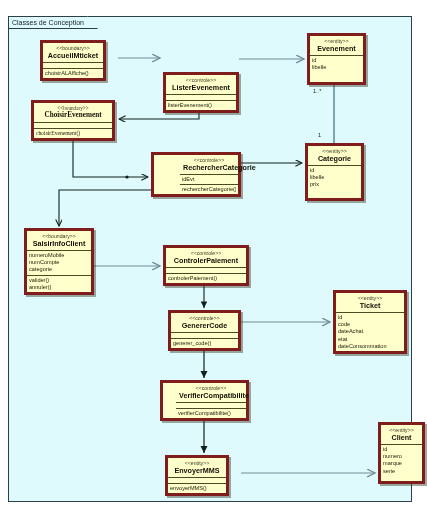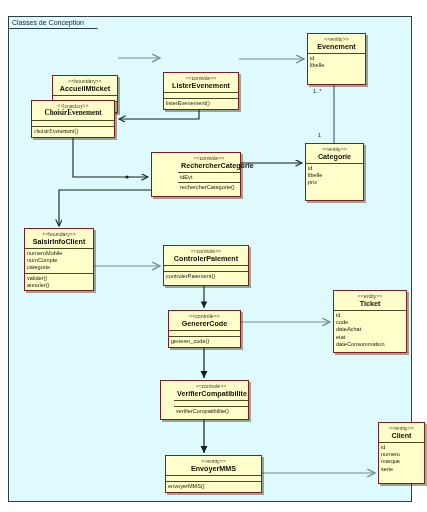--- a/index.html
+++ b/index.html
@@ -13,21 +13,21 @@
         background:#dffafc;border:1px solid #2b3e4a;border-bottom:1px solid #2b3e4a;
         box-sizing:border-box;padding:0 12px 0 3px;font-size:7px;line-height:12px;
         color:#102027;white-space:nowrap;
         clip-path:polygon(0 0,88% 0,100% 100%,0 100%);}
   #frame-tab span{display:block;}
 
   
   #links{position:absolute;left:0;top:0;width:427px;height:512px;}
 
   
-  .cls{position:absolute;background:#ffffcc;border:1px solid #7f1d1d;
+  .cls{position:absolute;background:#ffffcc;border:3px solid #7f1d1d;
        box-sizing:border-box;box-shadow:2px 2px 0 rgba(60,60,40,.45);}
   .cls .hdr{padding:2px 3px 2px 3px;text-align:center;}
   .cls .stereo{font-size:5.2px;line-height:6px;color:#3a3a22;white-space:nowrap;}
   .cls .cname{font-size:7.2px;line-height:9px;font-weight:bold;color:#101005;white-space:nowrap;}
   .cls .sect{border-top:1px solid #4a4a20;padding:1px 2px;}
   .cls .sect.empty{height:5px;padding:0;}
   .cls .feat{font-size:5.6px;line-height:7.2px;color:#22220c;white-space:nowrap;
              overflow:hidden;text-overflow:clip;}
   .mult{position:absolute;font-size:5.6px;color:#102027;white-space:nowrap;}
 </style>
@@ -76,21 +76,21 @@
     <line x1="241" y1="322" x2="330" y2="322" stroke="#94b1b9" stroke-width="1.3" marker-end="url(#ahOpen)"></line>
 
     <line x1="204" y1="348" x2="204" y2="378" stroke="#10201a" stroke-width="1.2" marker-end="url(#ahSolid)"></line>
 
     <line x1="204" y1="420" x2="204" y2="453" stroke="#10201a" stroke-width="1.2" marker-end="url(#ahSolid)"></line>
 
     <line x1="241" y1="473" x2="375" y2="473" stroke="#94b1b9" stroke-width="1.3" marker-end="url(#ahOpen)"></line>
   </svg>
 
   <div id="classes">
-      <div class="cls" style="left: 52px; top: 40px; width: 66px; min-height: 38px; margin-top: 35px;">
+      <div class="cls" style="left: 40px; top: 40px; width: 66px; min-height: 38px;">
         <div class="hdr">
           <div class="stereo">&lt;&lt;boundary&gt;&gt;</div>
           <div class="cname">AccueilMticket</div>
         </div>
         <div class="sect empty"></div>
         <div class="sect">
           <div class="feat">choisirALAffiche()</div>
         </div>
       </div>
       <div class="cls" style="left: 163px; top: 40px; width: 76px; min-height: 38px; margin-top: 32px;">
@@ -197,21 +197,21 @@
       <div class="cls" style="left: 160px; top: 380px; width: 89px; min-height: 40px; padding-left: 13px;">
         <div class="hdr">
           <div class="stereo">&lt;&lt;controle&gt;&gt;</div>
           <div class="cname">VerifierCompatibilite</div>
         </div>
         <div class="sect empty"></div>
         <div class="sect">
           <div class="feat">verifierCompatibilite()</div>
         </div>
       </div>
-      <div class="cls" style="left: 165px; top: 455px; width: 97px; min-height: 38px;">
+      <div class="cls" style="left: 165px; top: 455px; width: 64px; min-height: 38px;">
         <div class="hdr">
           <div class="stereo">&lt;&lt;entity&gt;&gt;</div>
           <div class="cname">EnvoyerMMS</div>
         </div>
         <div class="sect empty"></div>
         <div class="sect">
           <div class="feat">envoyerMMS()</div>
         </div>
       </div>
       <div class="cls" style="left: 378px; top: 422px; width: 47px; min-height: 62px;">

